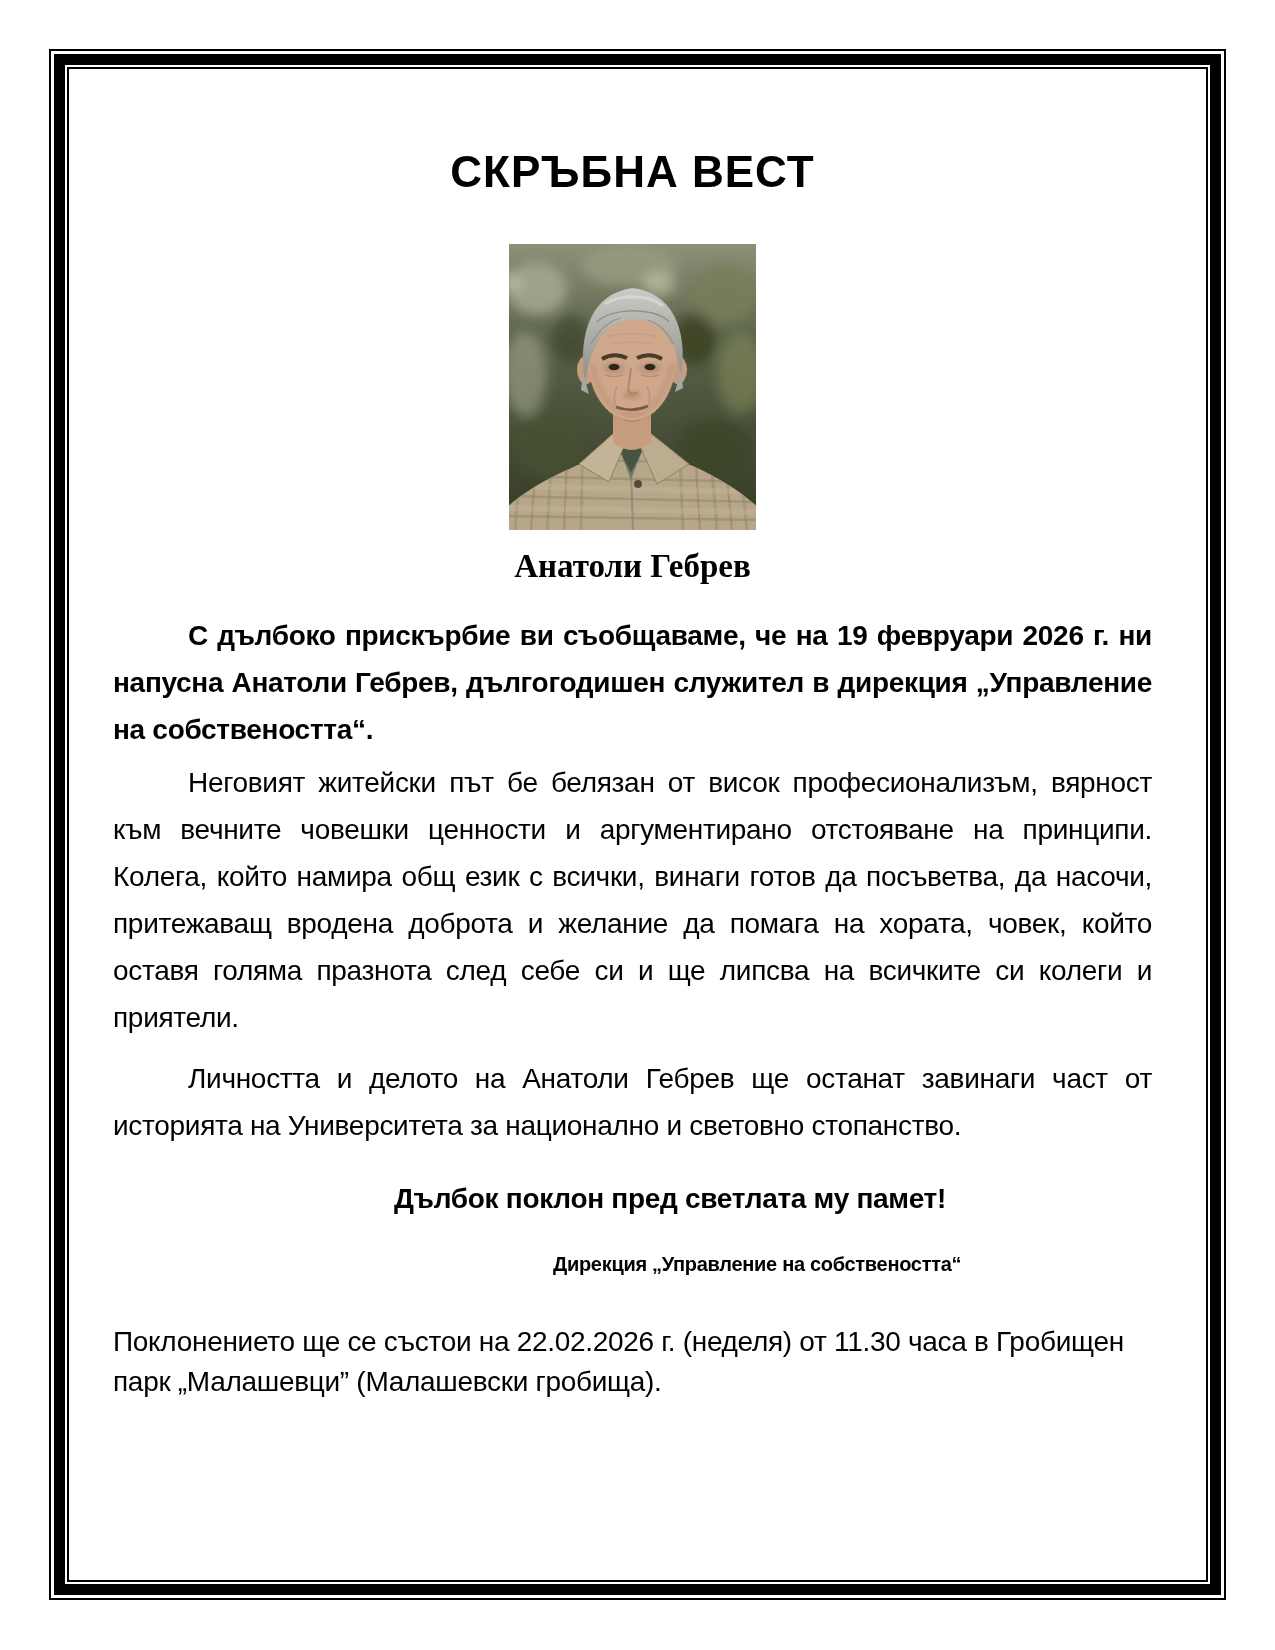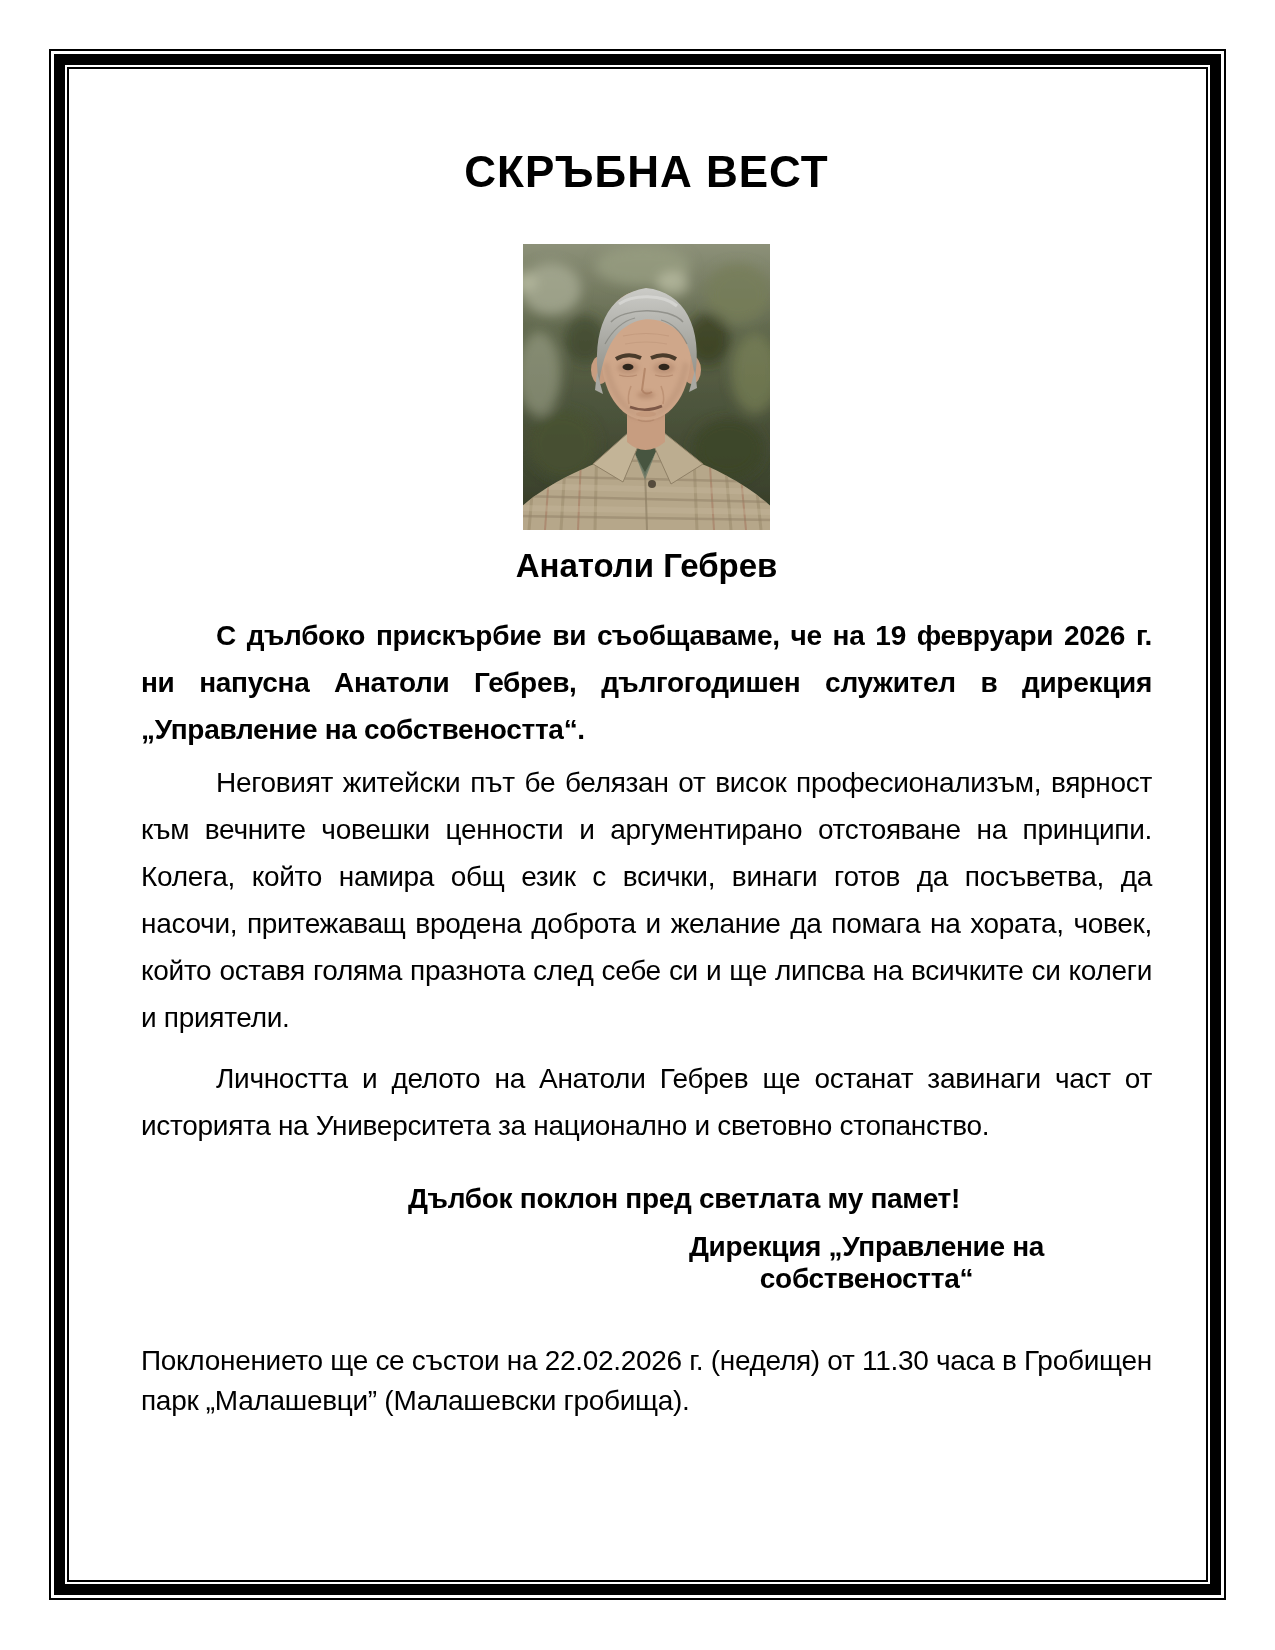--- a/index.html
+++ b/index.html
@@ -28,21 +28,21 @@
     box-sizing: border-box;
     height: 100%;
   }
   .frame-inner {
     border: 2px solid #000;
     box-sizing: border-box;
     height: 100%;
     overflow: hidden;
   }
   .content {
-    padding: 58px 54px 0 72px;
+    padding: 58px 54px 0 44px;
   }
   .title {
     margin: 18px 0 0 0;
     text-align: center;
     font-size: 44px;
     line-height: 53px;
     font-weight: bold;
     letter-spacing: 1px;
   }
   .photo-wrap {
@@ -50,46 +50,46 @@
     margin: 46px auto 0 auto;
     overflow: hidden;
   }
   .photo-wrap svg { display: block; }
   .name-block {
     margin-top: 14px;
     text-align: center;
     font-weight: bold;
     font-size: 33px;
     line-height: 44px;
+    font-family: Liberation Serif, serif;
   }
   .body-par {
     margin: 0 0 6px 0;
     font-size: 28px;
     line-height: 47px;
     text-align: justify;
     text-indent: 75px;
     letter-spacing: -0.3px;
   }
   .first-par { margin-top: 24px; font-weight: bold; }
   .par-gap { margin-top: 14px; }
   .tribute {
     margin: 34px 0 0 0;
     font-size: 28px;
     font-weight: bold;
     text-indent: 75px;
     letter-spacing: -0.3px;
     text-align: center;
   }
   .signature {
-    margin: 16px 0 0 0;
+    margin: 38px 0 0 0;
     padding-left: 440px;
-    font-size: 28px;
-    font-weight: bold;
-    letter-spacing: -0.3px;
-    text-align: center;
+    font-size: 20px;
+    font-weight: bold;
+    letter-spacing: -0.3px;
   }
   .footer-note {
     margin: 46px 0 0 0;
     font-size: 28px;
     line-height: 40px;
     font-weight: normal;
     letter-spacing: -0.3px;
   }
 </style>
 </head>

